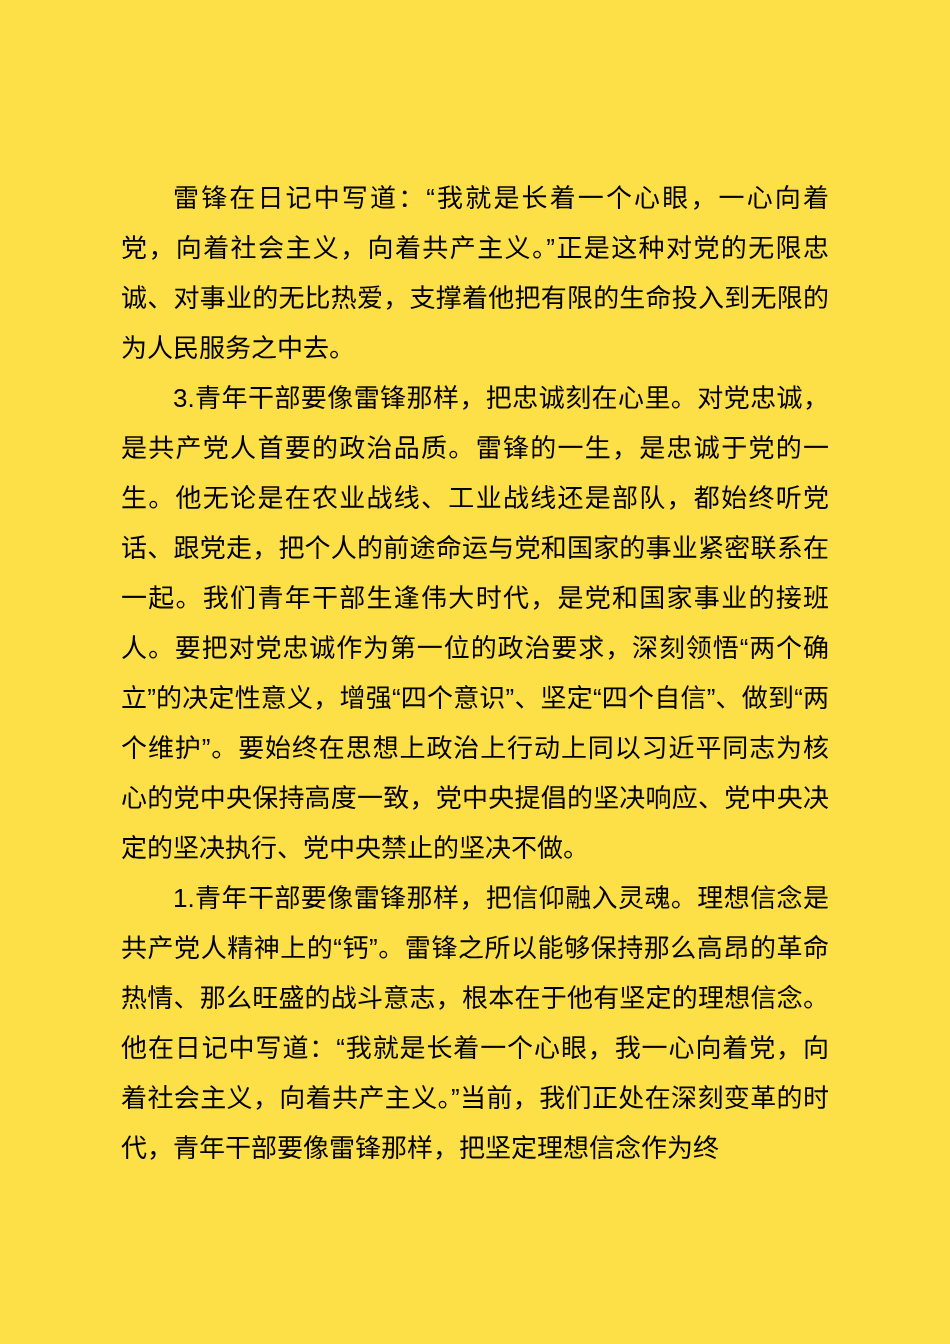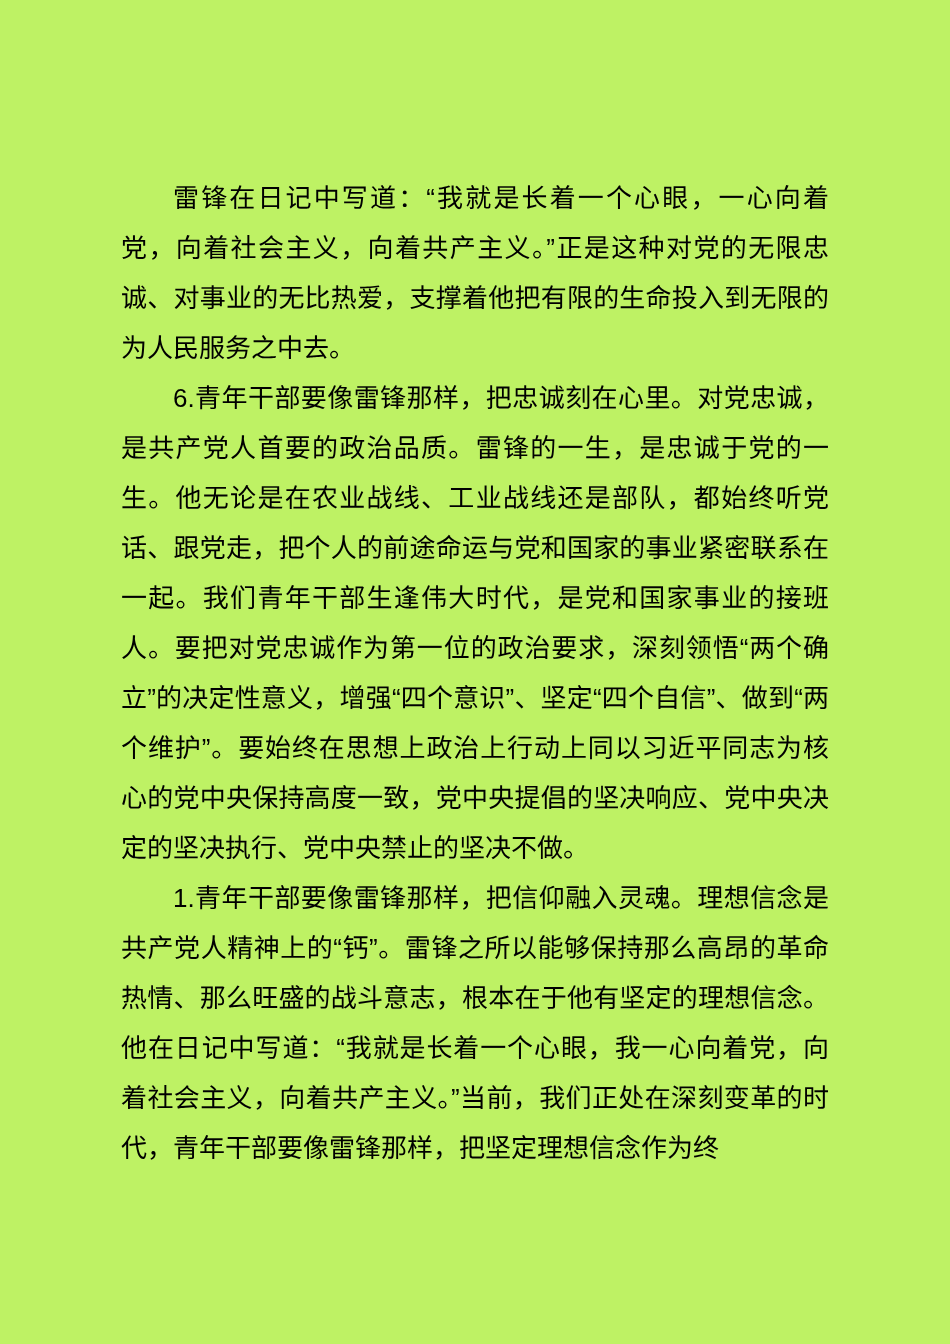--- a/index.html
+++ b/index.html
@@ -9,21 +9,21 @@
   body {
     width: 950px;
     height: 1344px;
     background: #ffffff;
     position: relative;
     overflow: hidden;
   }
   .page {
     position: absolute;
     inset: 0;
-    background: #bef264;
+    background: #fde047;
   }
   .content {
     position: absolute;
     left: 121px;
     top: 173px;
     width: 708px;
   }
   .para {
     margin: 0;
     padding: 0;
@@ -37,16 +37,16 @@
     line-break: strict;
     font-weight: 400;
   }
 </style>
 </head>
 <body>
 
 <div class="page">
   <div class="content">
     <p class="para">雷锋在日记中写道：“我就是长着一个心眼，一心向着党，向着社会主义，向着共产主义。”正是这种对党的无限忠诚、对事业的无比热爱，支撑着他把有限的生命投入到无限的为人民服务之中去。</p>
-    <p class="para">6.青年干部要像雷锋那样，把忠诚刻在心里。对党忠诚，是共产党人首要的政治品质。雷锋的一生，是忠诚于党的一生。他无论是在农业战线、工业战线还是部队，都始终听党话、跟党走，把个人的前途命运与党和国家的事业紧密联系在一起。我们青年干部生逢伟大时代，是党和国家事业的接班人。要把对党忠诚作为第一位的政治要求，深刻领悟“两个确立”的决定性意义，增强“四个意识”、坚定“四个自信”、做到“两个维护”。要始终在思想上政治上行动上同以习近平同志为核心的党中央保持高度一致，党中央提倡的坚决响应、党中央决定的坚决执行、党中央禁止的坚决不做。</p>
+    <p class="para">3.青年干部要像雷锋那样，把忠诚刻在心里。对党忠诚，是共产党人首要的政治品质。雷锋的一生，是忠诚于党的一生。他无论是在农业战线、工业战线还是部队，都始终听党话、跟党走，把个人的前途命运与党和国家的事业紧密联系在一起。我们青年干部生逢伟大时代，是党和国家事业的接班人。要把对党忠诚作为第一位的政治要求，深刻领悟“两个确立”的决定性意义，增强“四个意识”、坚定“四个自信”、做到“两个维护”。要始终在思想上政治上行动上同以习近平同志为核心的党中央保持高度一致，党中央提倡的坚决响应、党中央决定的坚决执行、党中央禁止的坚决不做。</p>
     <p class="para">1.青年干部要像雷锋那样，把信仰融入灵魂。理想信念是共产党人精神上的“钙”。雷锋之所以能够保持那么高昂的革命热情、那么旺盛的战斗意志，根本在于他有坚定的理想信念。他在日记中写道：“我就是长着一个心眼，我一心向着党，向着社会主义，向着共产主义。”当前，我们正处在深刻变革的时代，青年干部要像雷锋那样，把坚定理想信念作为终</p>
   </div>
 </div>
 
 </body></html>

